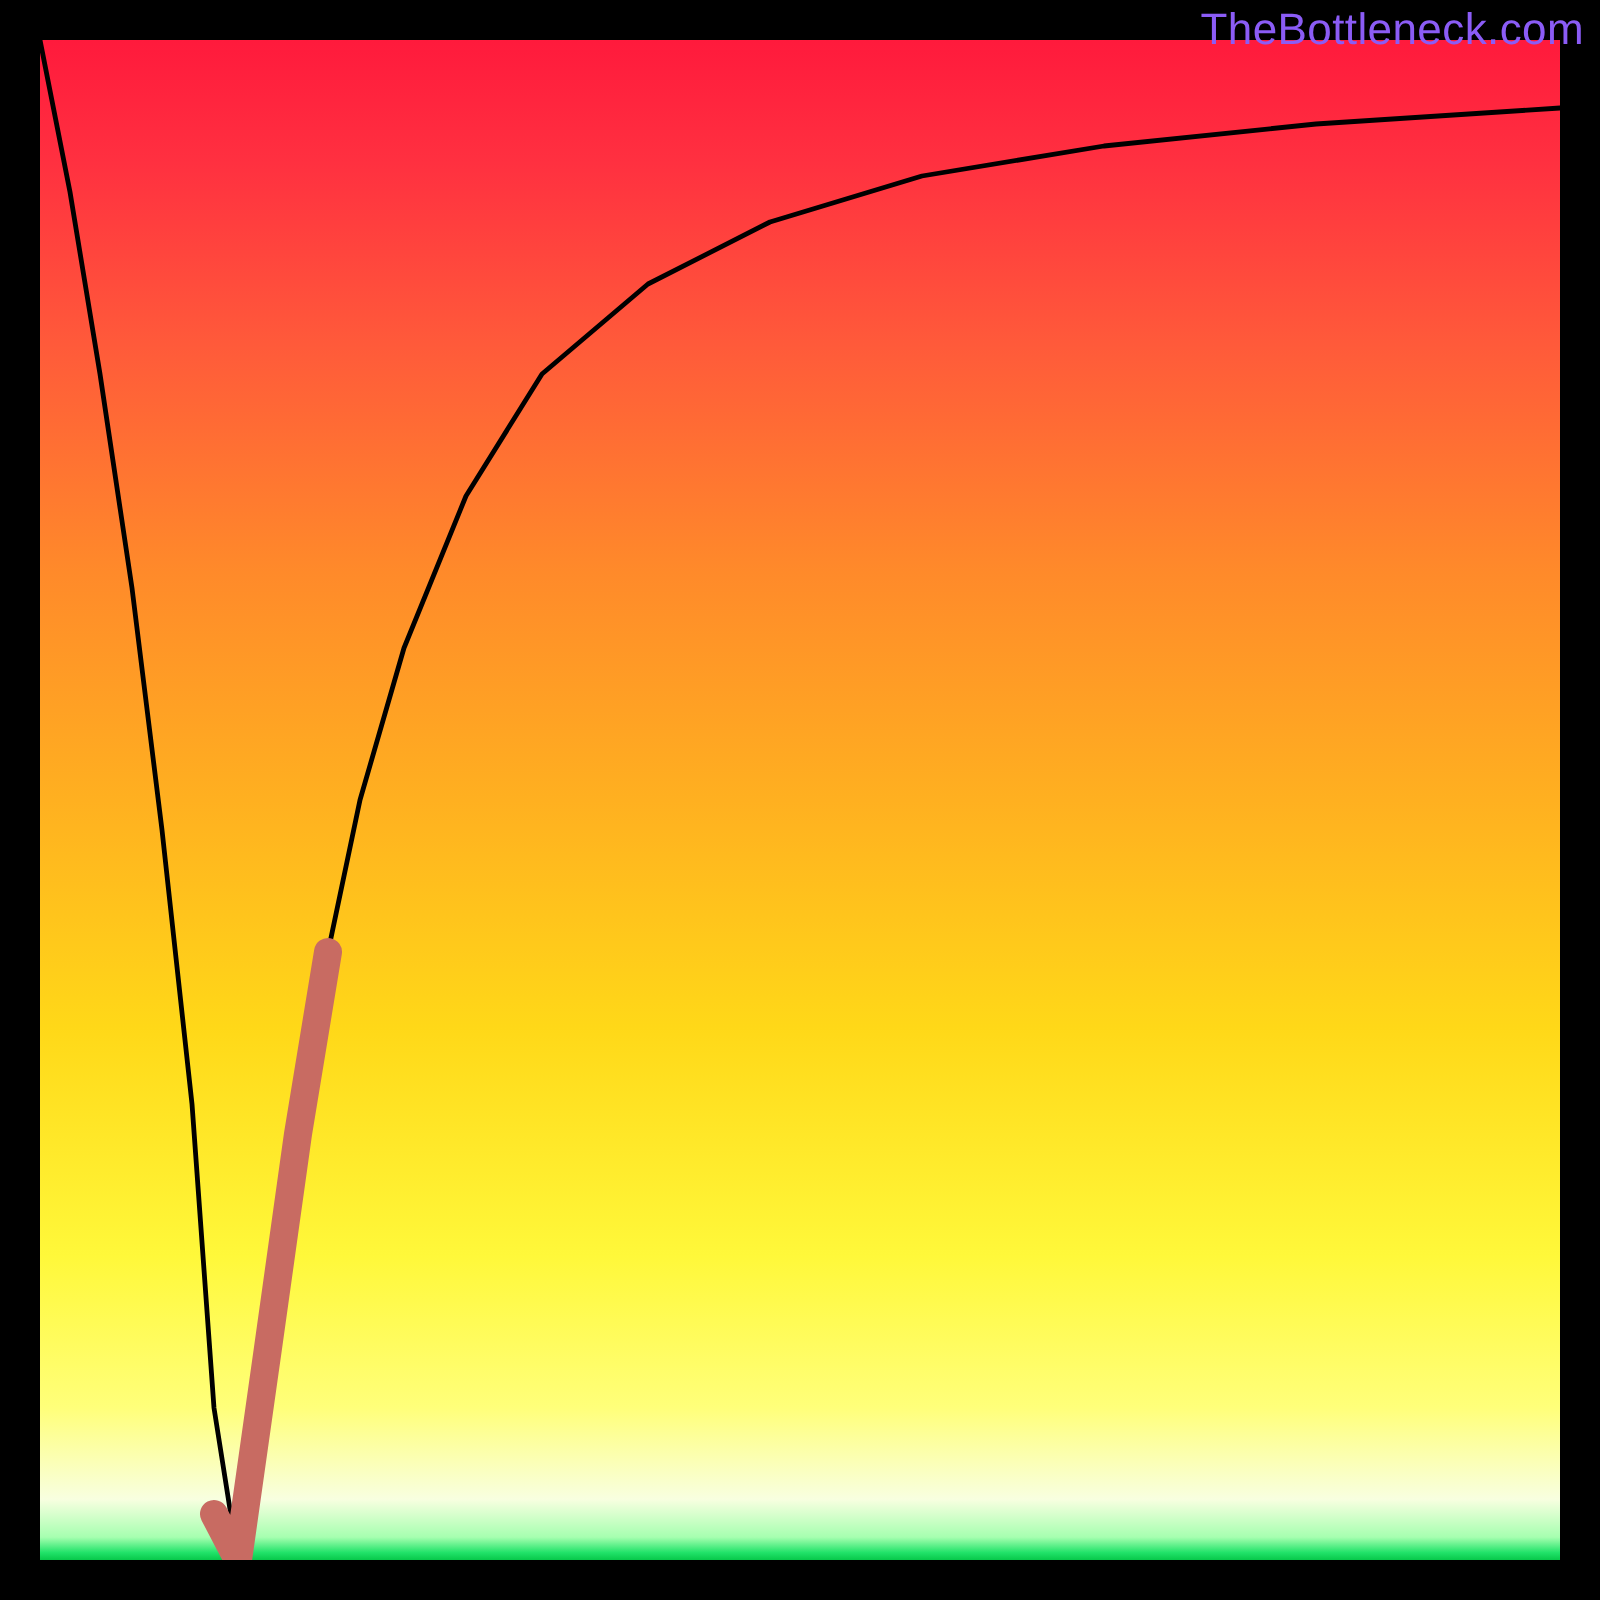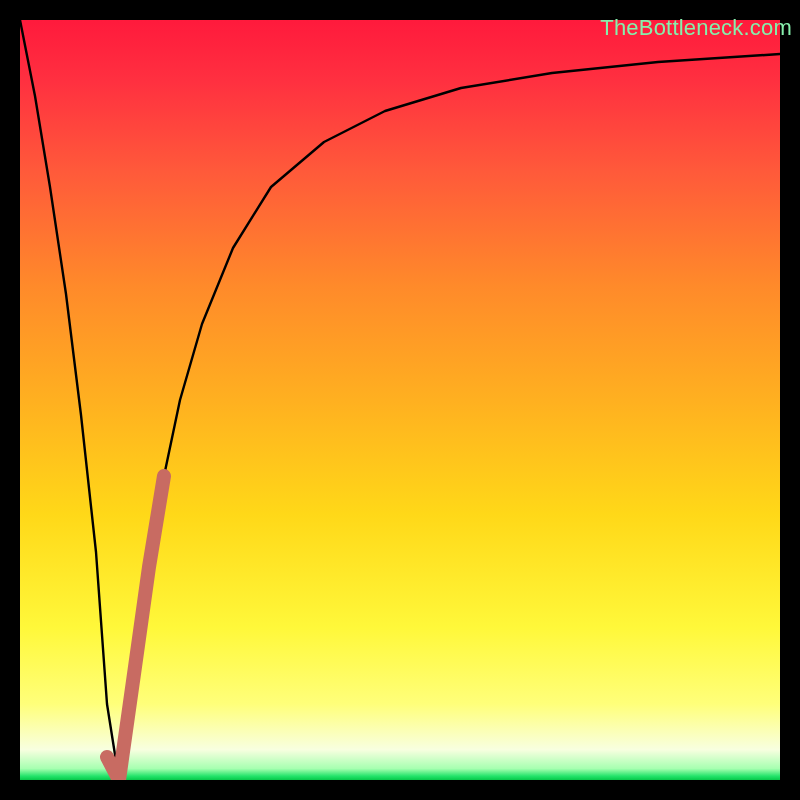--- a/index.html
+++ b/index.html
@@ -49,24 +49,23 @@
   svg.curve {
     position: absolute;
     inset: 0;
   }
   .watermark {
     position: absolute;
     top: 2px;
     right: 8px;
     font-family: Arial, Helvetica, sans-serif;
     font-size: 22px;
-    color: #86efac;
+    color: #8b5cf6;
     letter-spacing: 0.2px;
     user-select: none;
-    margin-top: 13px;
   }
 </style>
 </head>
 <body>
 
 <div class="frame">
 
   <div class="plot-area">
     <div class="gradient gradient-main"></div>
 

